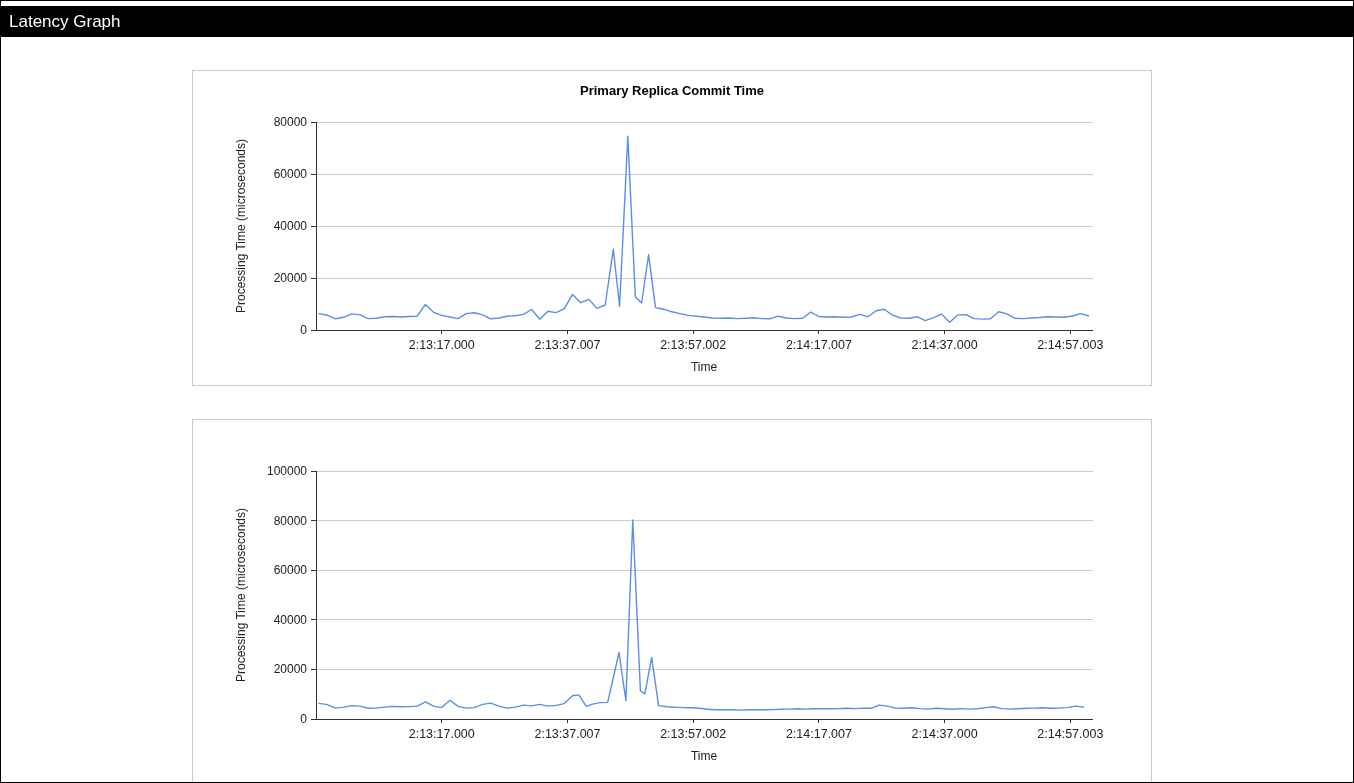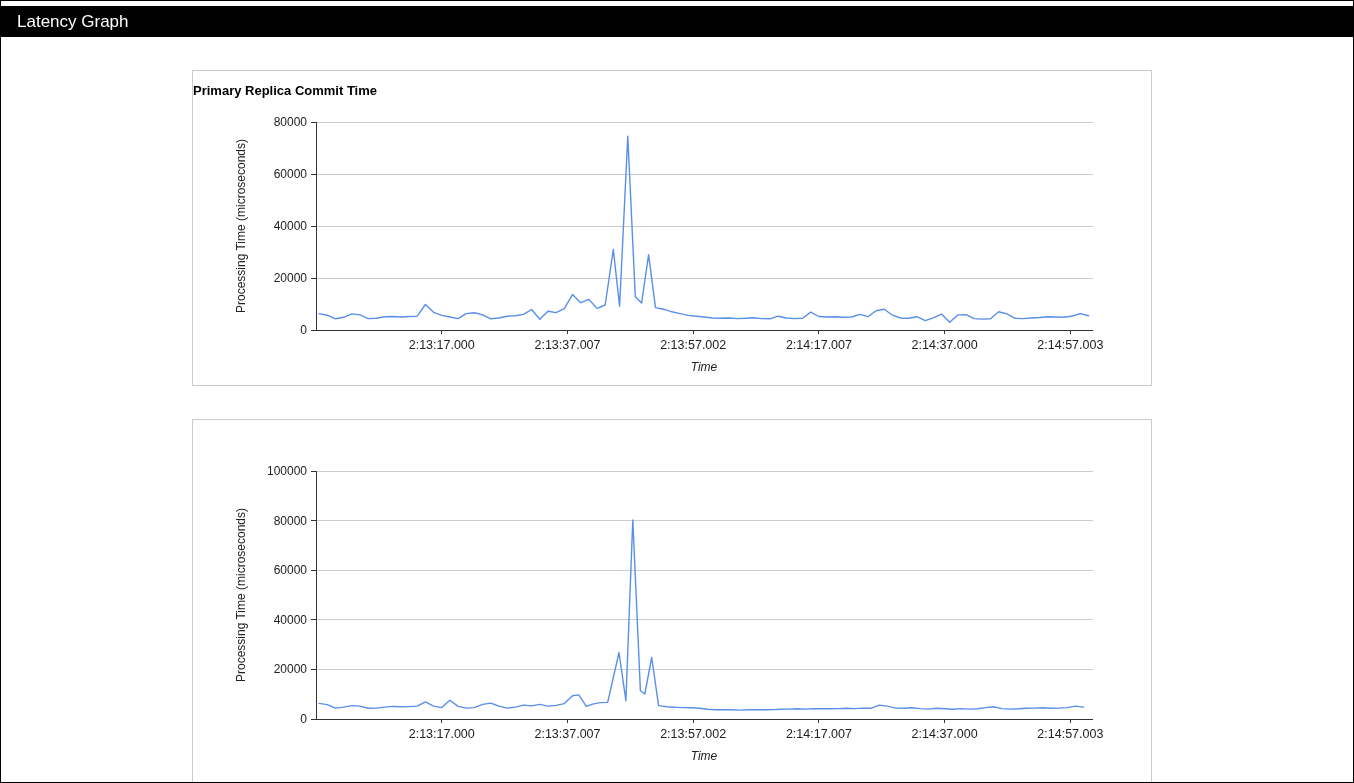--- a/index.html
+++ b/index.html
@@ -1,28 +1,28 @@
 <!DOCTYPE html>
 <html><head>
 <meta charset="utf-8">
 <style>
   html,body{margin:0;padding:0;background:#fff;}
   .page{position:relative;width:1354px;height:783px;box-sizing:border-box;border:1px solid #000;
         background:#fff;font-family:"Liberation Sans",sans-serif;overflow:hidden;}
   .titlebar{position:absolute;left:0;top:5px;width:100%;height:31px;background:#000;color:#fff;
-            font-size:17px;line-height:31px;padding-left:16px;box-sizing:border-box;}
+            font-size:17px;line-height:31px;padding-left:8px;box-sizing:border-box;}
   .chart-card{position:absolute;left:191px;width:960px;border:1px solid #ccc;background:#fff;box-sizing:border-box;}
   #card0{top:69px;height:316px;}
   #card1{top:418px;height:365px;}
-  .chart-title{position:absolute;left:0;right:0;top:12px;text-align:left;
+  .chart-title{position:absolute;left:0;right:0;top:12px;text-align:center;
                font-size:13px;font-weight:bold;color:#000;}
   .y-axis-title{position:absolute;white-space:nowrap;font-size:12px;color:#222;
                 transform:translate(-50%,-50%) rotate(-90deg);}
   .x-axis-title{position:absolute;white-space:nowrap;font-size:12px;color:#222;
-                transform:translateX(-50%);font-style:italic;}
+                transform:translateX(-50%);}
   .chart-plot{position:absolute;left:0;top:0;right:0;bottom:0;}
   .chart-plot svg{position:absolute;left:0;top:0;}
 </style>
 </head>
 <body>
 
 <div class="page">
 
   <div class="titlebar">
     <span>Latency Graph</span>

